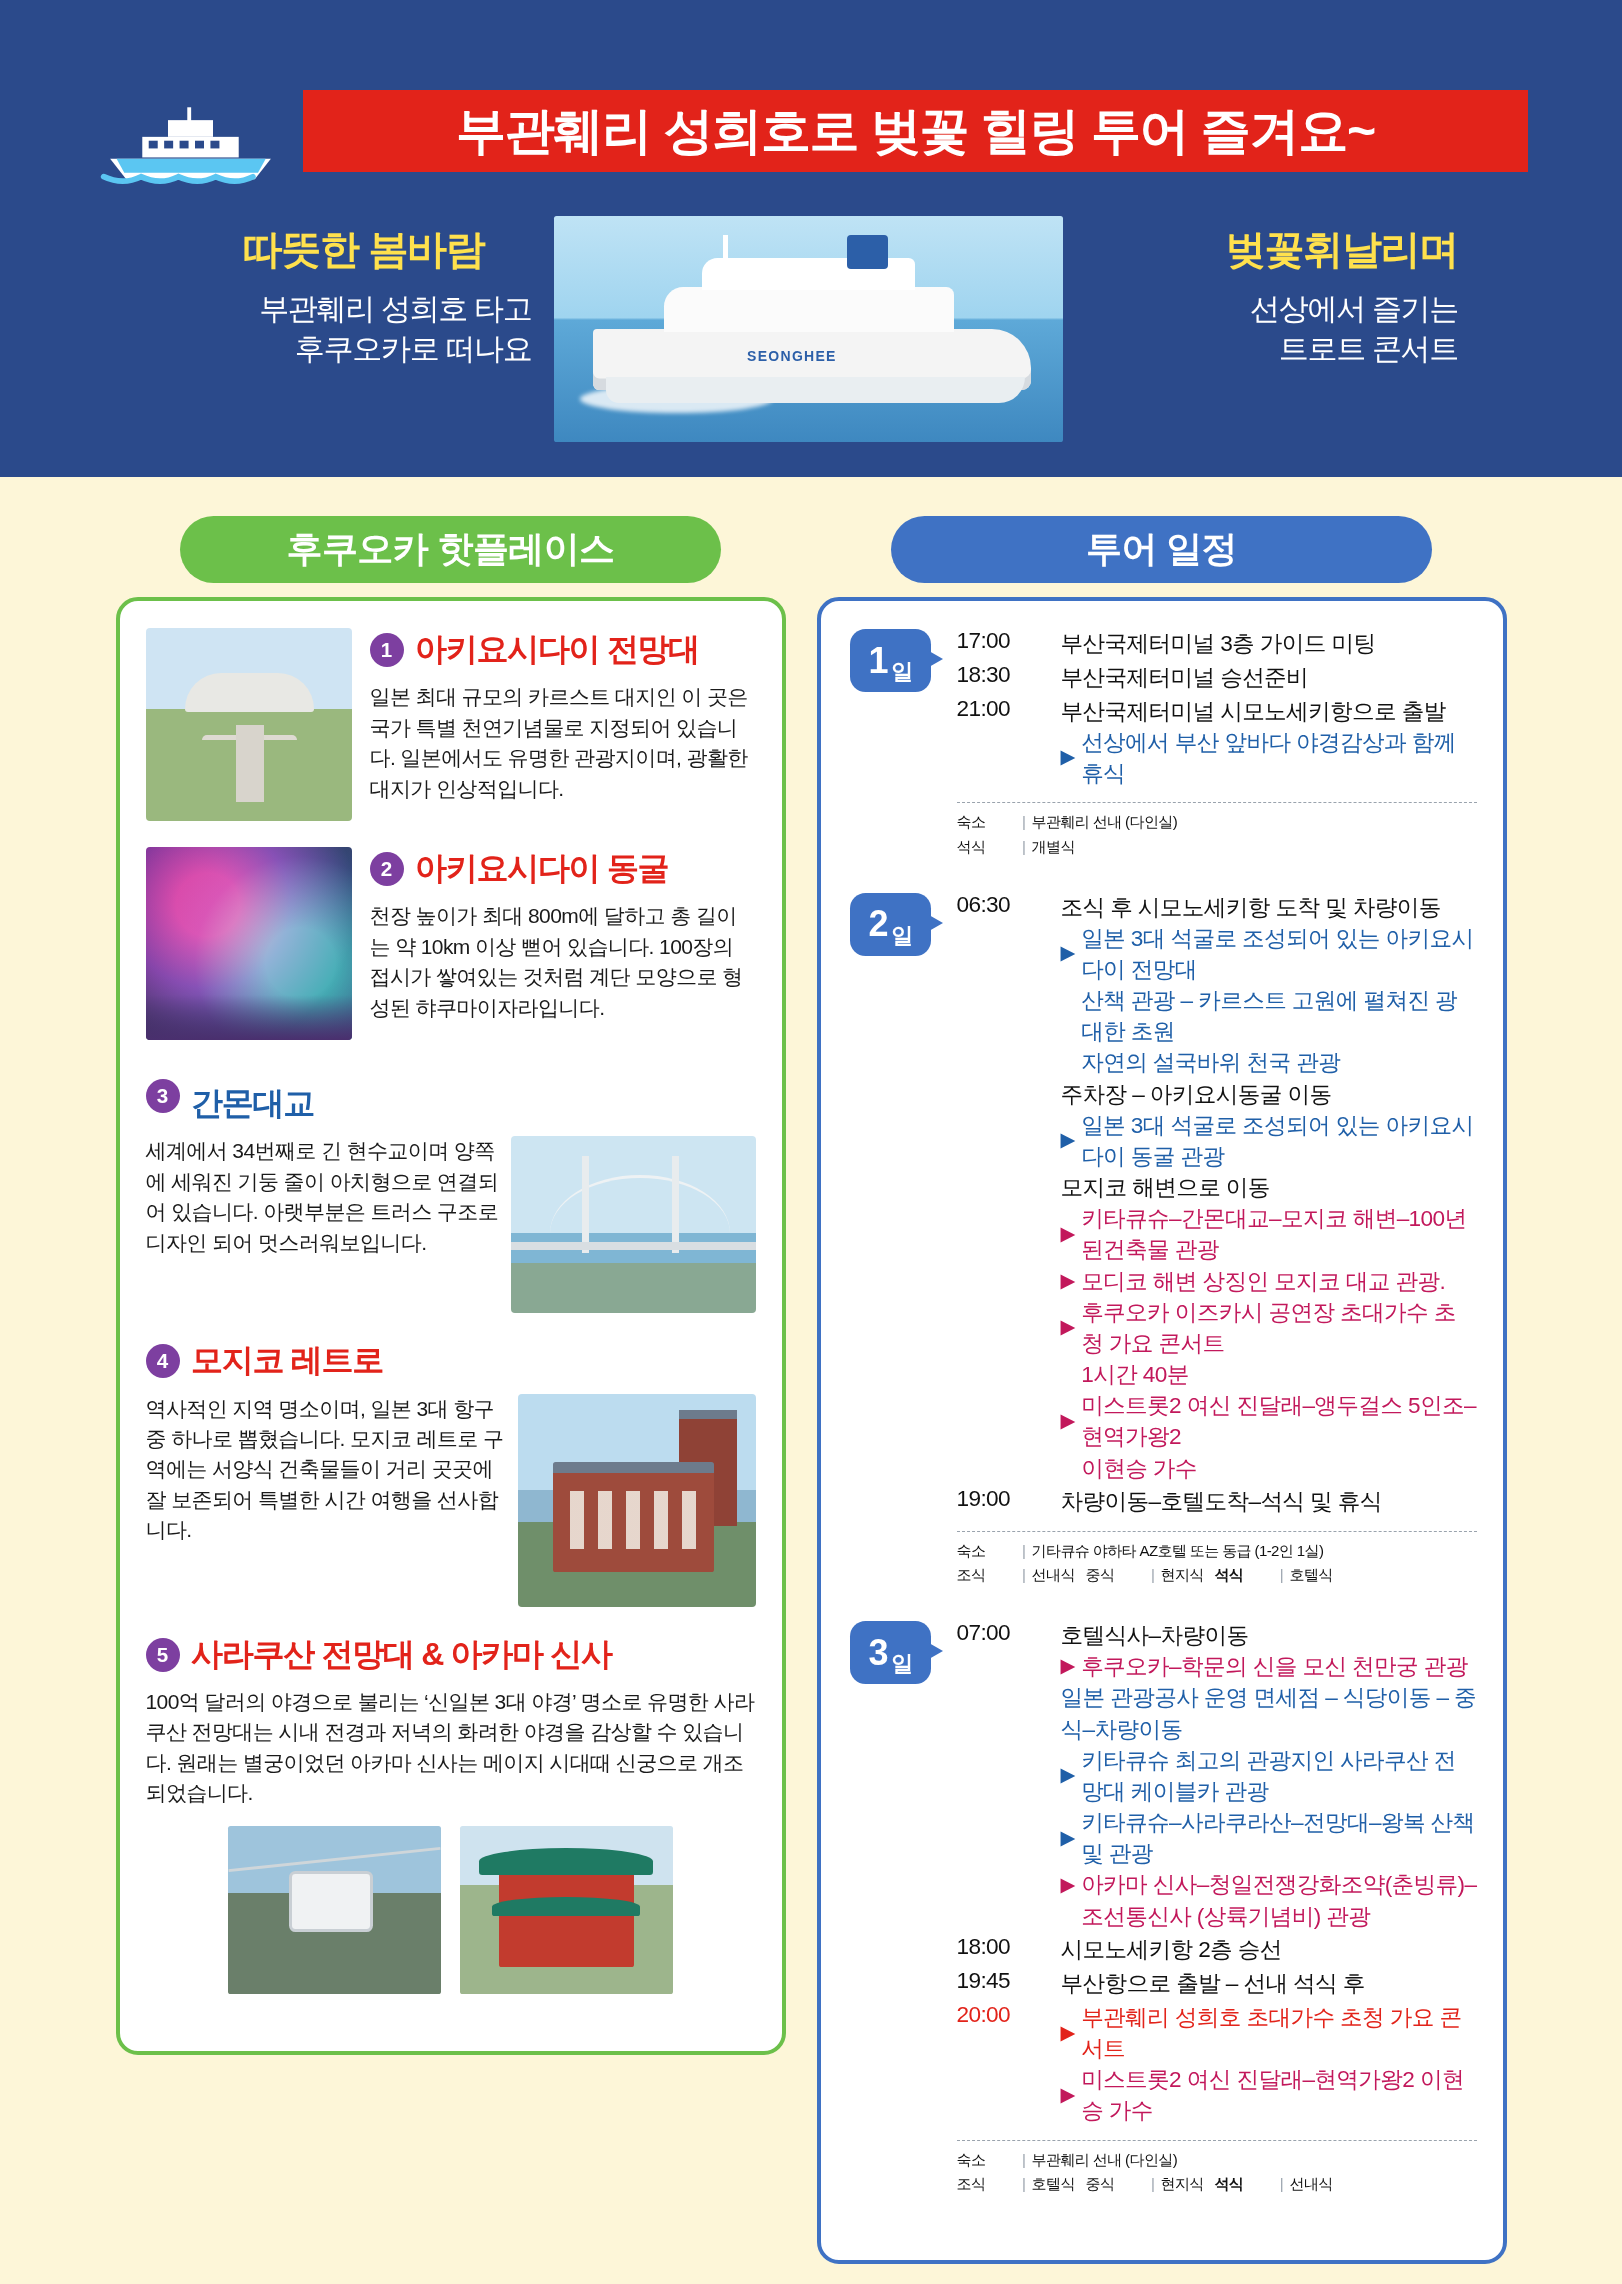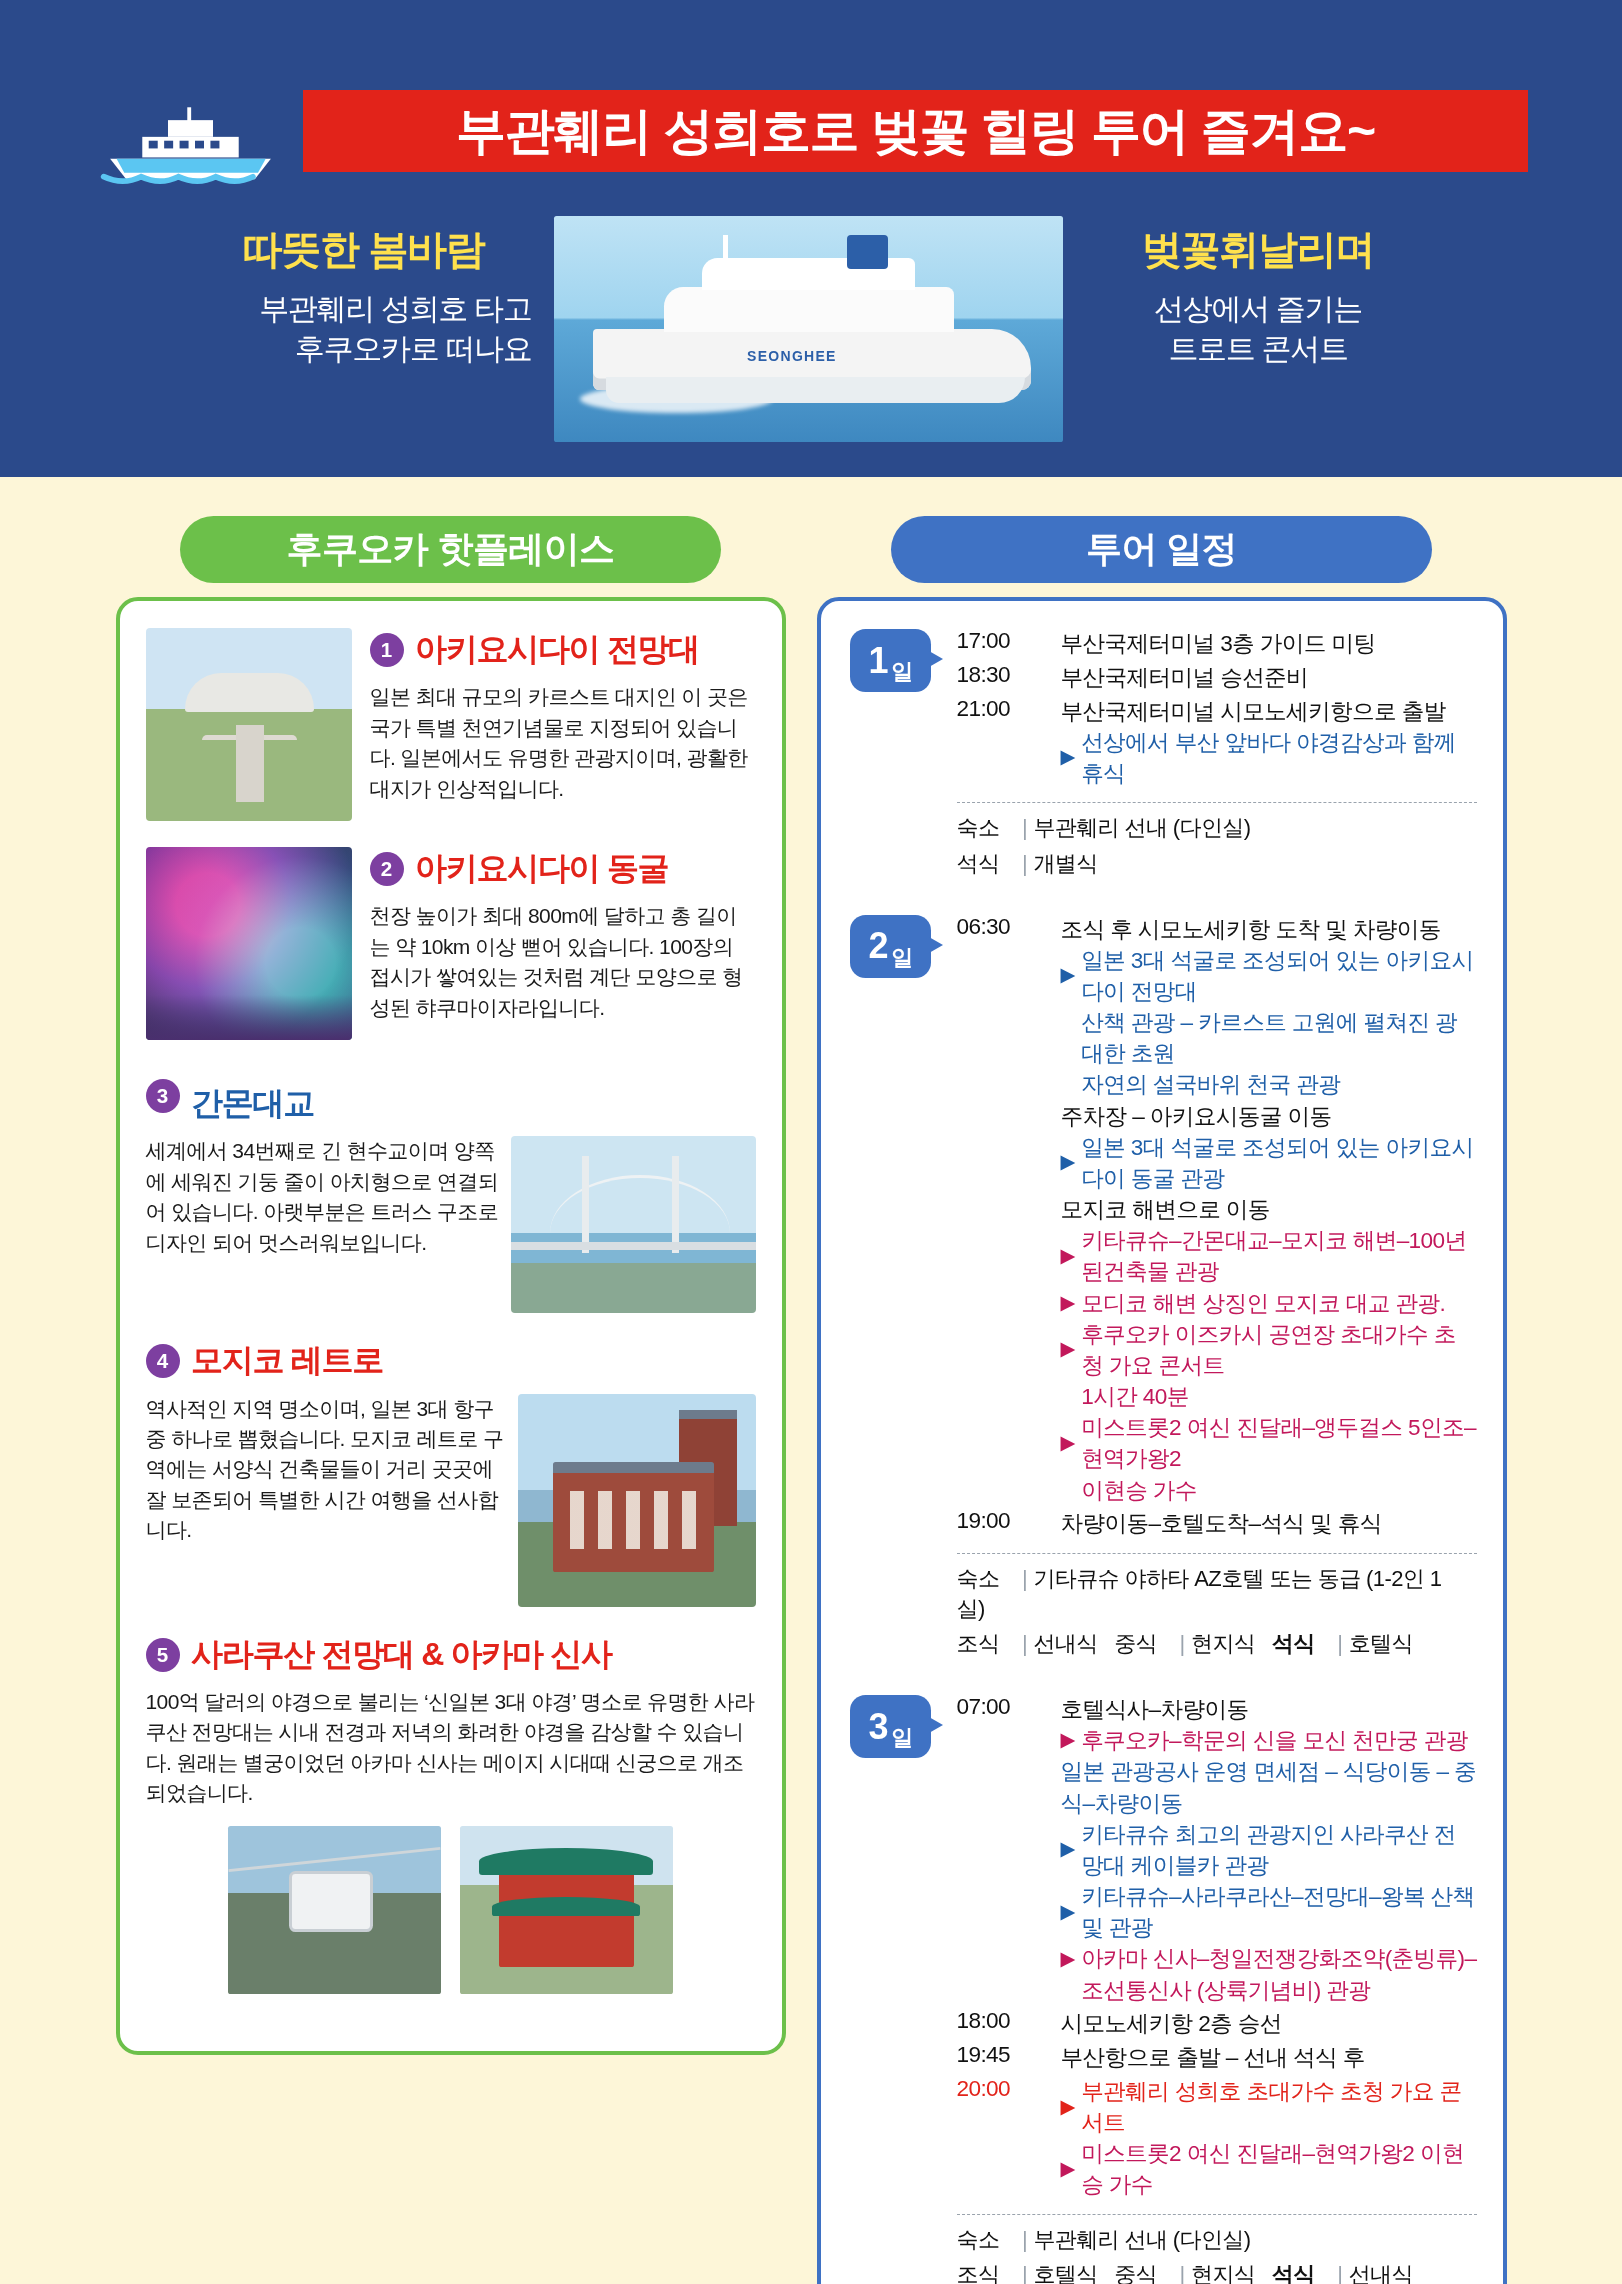--- a/index.html
+++ b/index.html
@@ -46,21 +46,21 @@
   .hdr-left {
     position: absolute;
     left: 180px; top: 222px;
     width: 367px;
     text-align: left;
   }
   .hdr-right {
     position: absolute;
     right: 164px; top: 222px;
     width: 400px;
-    text-align: center;
+    text-align: right;
   }
   .hdr-big {
     color: #ffe14d;
     font-size: 40px;
     font-weight: bold;
     letter-spacing: -1.3px;
     margin-bottom: 11.6px;
   }
   .hdr-line {
     color: #ffffff;
@@ -285,21 +285,21 @@
   .tri { flex: 0 0 auto; font-size: 19.3px; line-height: 1.5; }
   .c-blue { color: #1f5fa8; }
   .c-red  { color: #e2231a; }
   .c-mag  { color: #c2185b; }
   .c-black{ color: #111; }
 
   .dash {
     border: none; border-top: 1.9px dashed #9aa3ad;
     margin: 13px 0 10.3px 0;
   }
-  .meal-row { font-size: 22px; color:#111; letter-spacing:-0.6px; margin-bottom: 5.2px; }
+  .meal-row { font-size: 15px; color:#111; letter-spacing:-0.6px; margin-bottom: 5.2px; }
   .meal-row .lbl { display:inline-block; min-width: 59px; }
   .meal-row .bar { color:#9aa3ad; padding: 0 6.4px; }
 </style>
 </head>
 <body>
 
 <div class="page">
 
   <div class="header">
     <svg class="boat-icon" viewBox="0 0 290 140">

